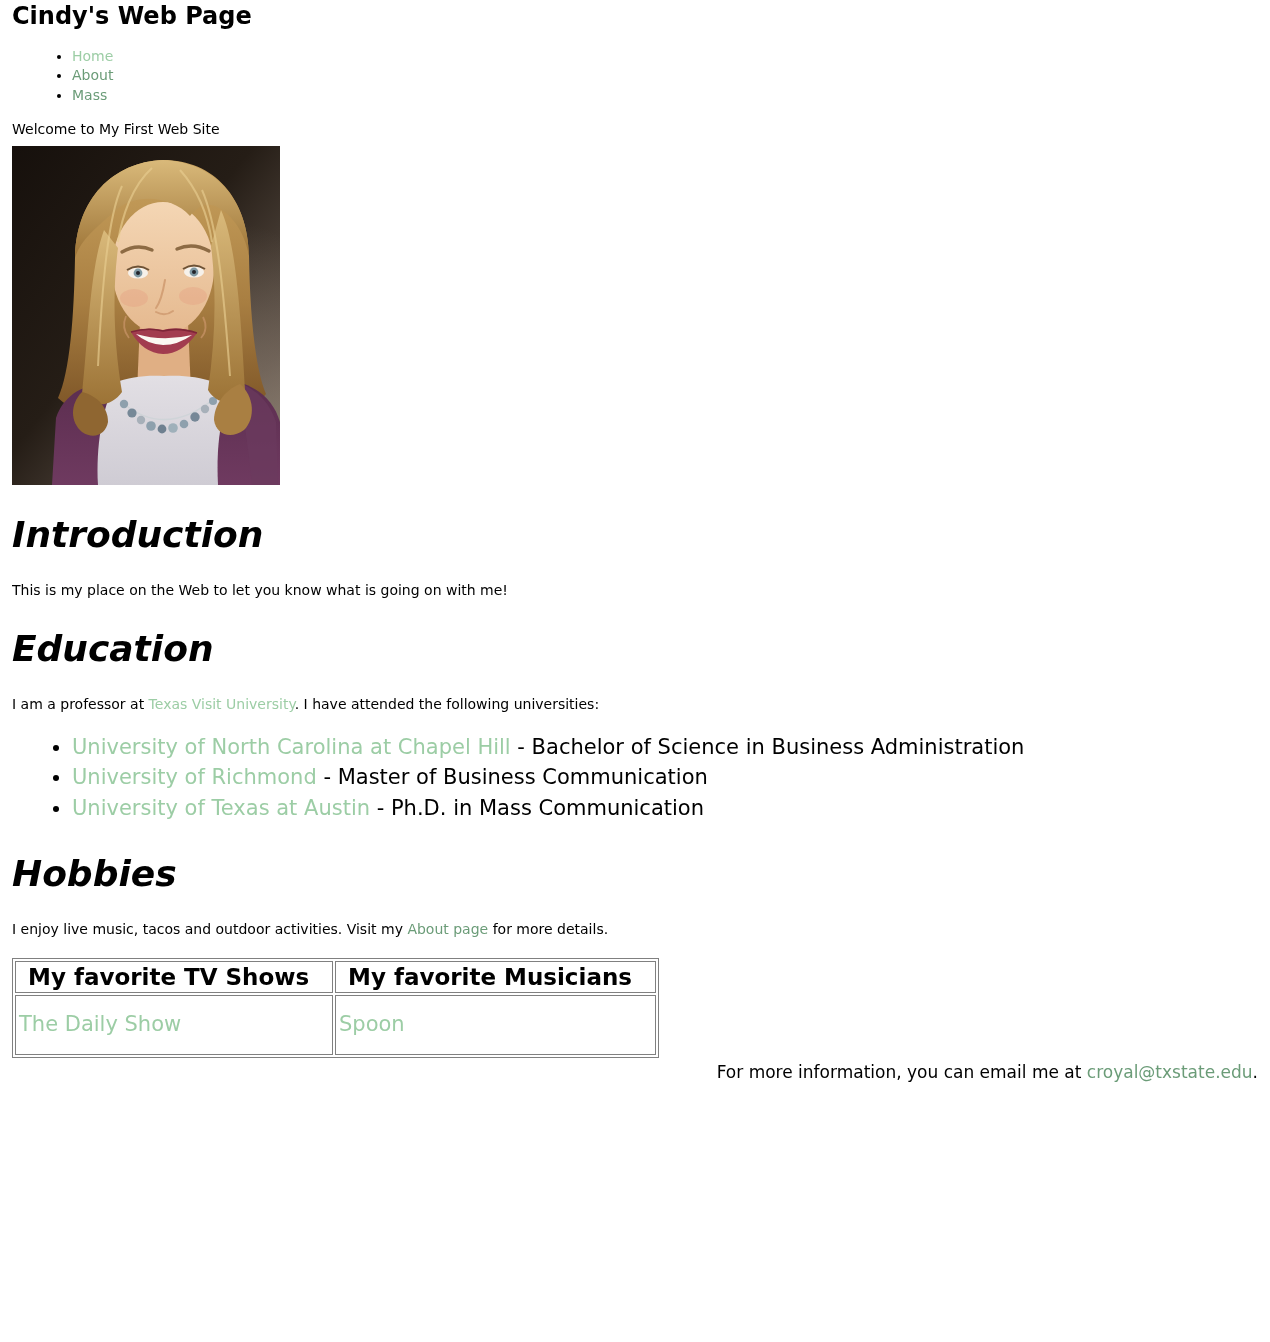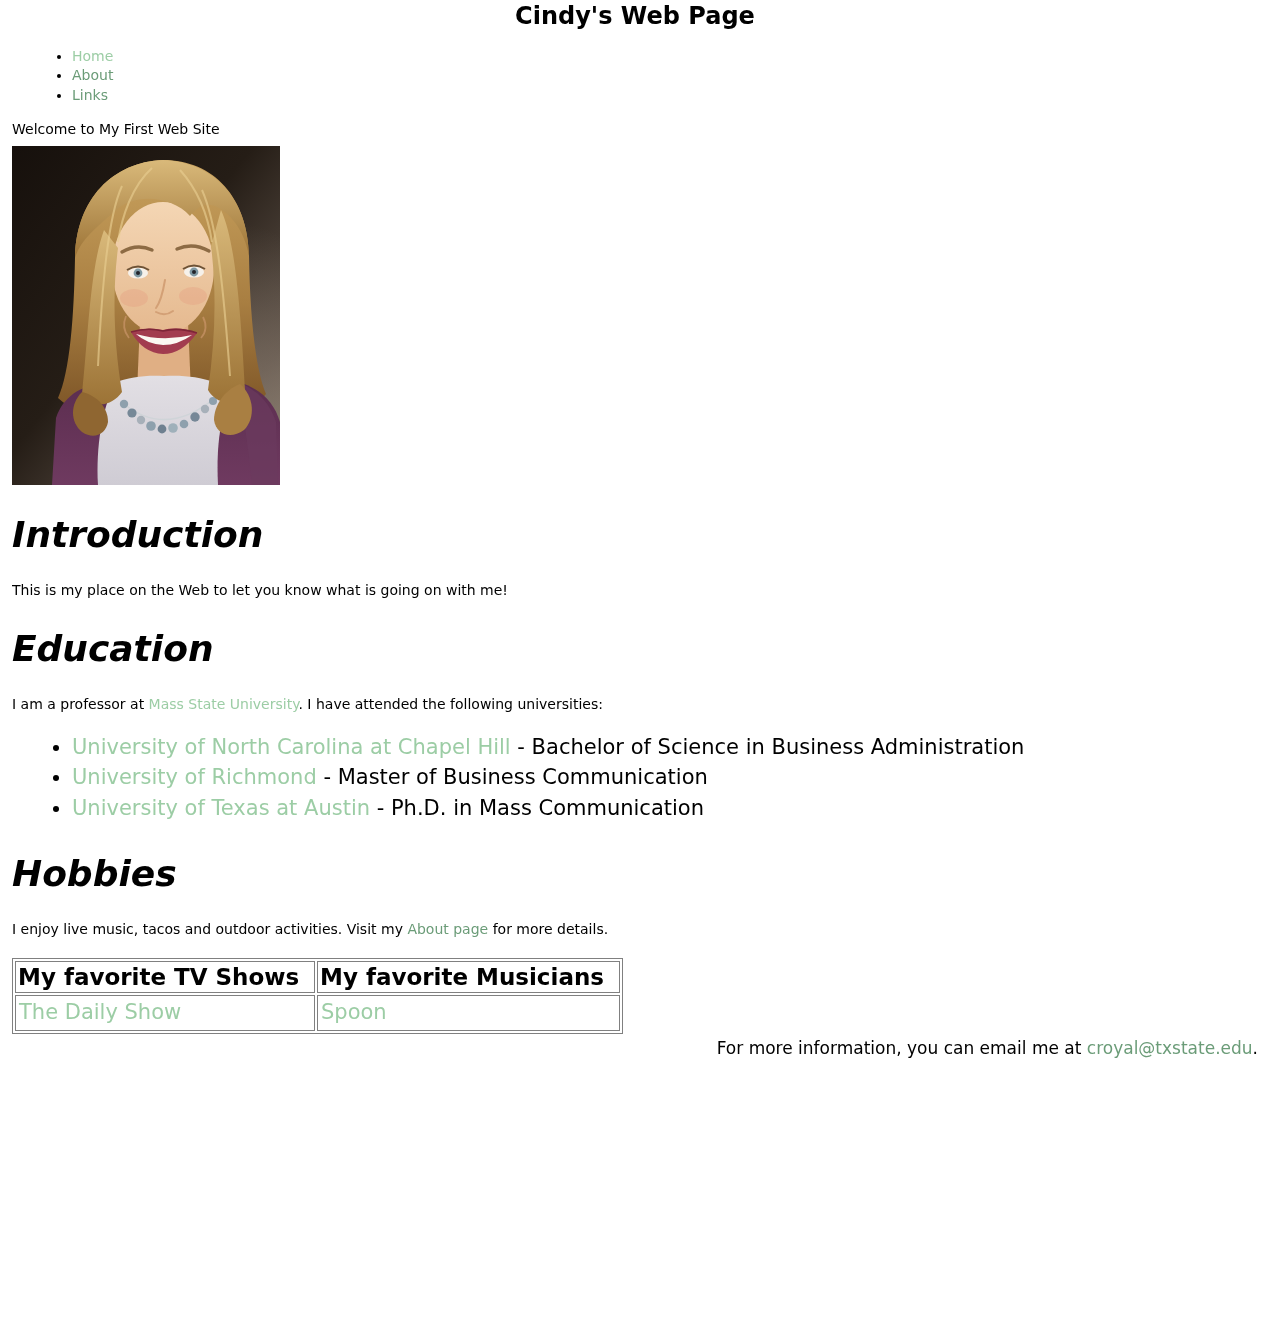--- a/index.html
+++ b/index.html
@@ -12,21 +12,20 @@
     -webkit-font-smoothing: antialiased;
   }
   .lnk { color: var(--link, #9ccda5); text-decoration: none; cursor: pointer; }
   .lnk.visited { color: var(--visited_link, #6b9c78); }
 
   .page-title {
     font-size: 24px;
     font-weight: 700;
     line-height: 1.2;
     margin: 0;
-    text-align: center;
   }
   ul.nav-list {
     margin: 16px 0 15px 0;
     padding-left: 60px;
     font-size: 14px;
     line-height: 1.4;
     list-style: disc;
   }
   p.body-text {
     font-size: 14px;
@@ -59,48 +58,48 @@
     border: 1px solid #808080;
     border-spacing: 2px;
     border-collapse: separate;
     background: #ffffff;
   }
   table.fav-table th {
     border: 1px solid #808080;
     font-size: 23px;
     font-weight: 700;
     text-align: left;
-    padding: 2px 2px;
+    padding: 2px 12px;
     white-space: nowrap;
   }
   table.fav-table td {
     border: 1px solid #808080;
     font-size: 21px;
     line-height: 1.3;
-    padding: 3px 3px;
+    padding: 15px 3px;
     white-space: nowrap;
   }
   table.fav-table th.col-tv, table.fav-table td.col-tv { width: 292px; }
   table.fav-table th.col-mu, table.fav-table td.col-mu { width: 295px; }
   p.footer-text {
     font-size: 17px;
     line-height: 1.25;
     margin: 4px 0 0 0;
     text-align: right;
   }
 </style>
 </head>
 <body>
 
 <div class="page-title">Cindy's Web Page</div>
 
 <ul class="nav-list">
   <li><a class="lnk">Home</a></li>
   <li><a class="lnk visited">About</a></li>
-  <li><a class="lnk visited">Links</a></li>
+  <li><a class="lnk visited">Mass</a></li>
 </ul>
 
 <p class="body-text">Welcome to My First Web Site</p>
 
 <div class="photo-wrap">
   <svg viewBox="0 0 268 339" width="268" height="339" xmlns="http://www.w3.org/2000/svg">
     <defs>
       <linearGradient id="bgG" x1="0" y1="0" x2="1" y2="1">
         <stop offset="0" stop-color="#16100c"></stop>
         <stop offset="0.45" stop-color="#251d16"></stop>
@@ -207,21 +206,21 @@
     </g>
   </svg>
 </div>
 
 <h1 class="section-heading">Introduction</h1>
 
 <p class="body-text">This is my place on the Web to let you know what is going on with me!</p>
 
 <h1 class="section-heading">Education</h1>
 
-<p class="body-text"><span>I am a professor at </span><a class="lnk">Mass State University</a><span>. I have attended the following universities:</span></p>
+<p class="body-text"><span>I am a professor at </span><a class="lnk">Texas Visit University</a><span>. I have attended the following universities:</span></p>
 
 <ul class="edu-list">
   <li><a class="lnk">University of North Carolina at Chapel Hill</a><span> - Bachelor of Science in Business Administration</span></li>
   <li><a class="lnk">University of Richmond</a><span> - Master of Business Communication</span></li>
   <li><a class="lnk">University of Texas at Austin</a><span> - Ph.D. in Mass Communication</span></li>
 </ul>
 
 <h1 class="section-heading">Hobbies</h1>
 
 <p class="body-text"><span>I enjoy live music, tacos and outdoor activities. Visit my </span><a class="lnk visited">About page</a><span> for more details.</span></p>

